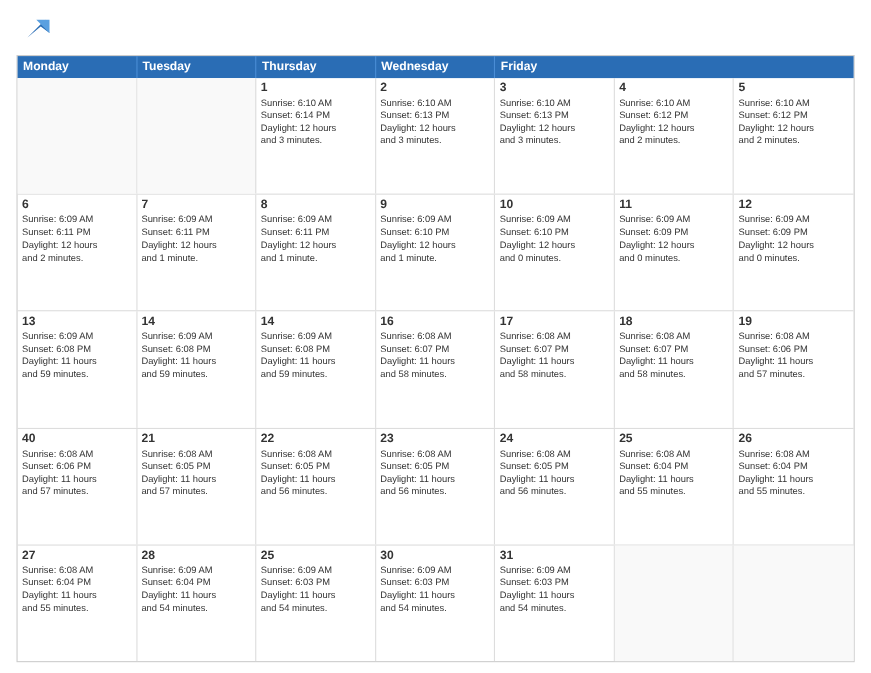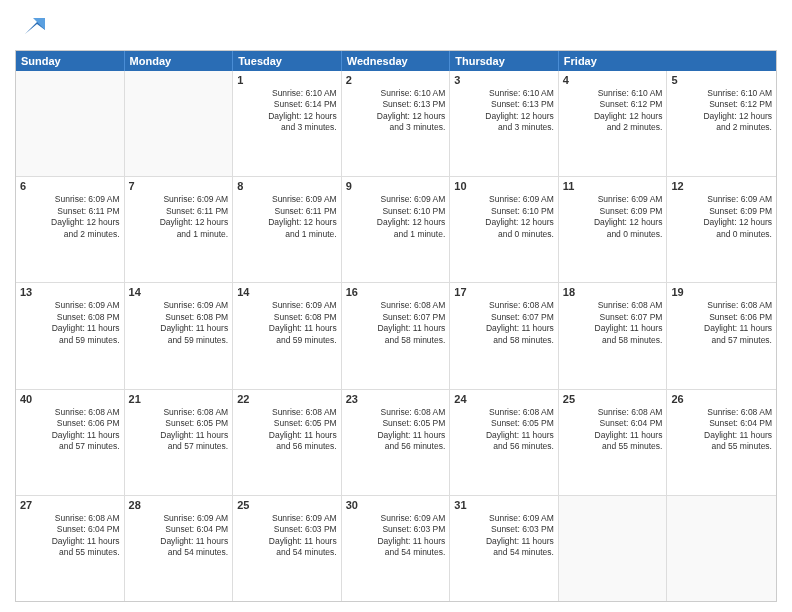--- a/index.html
+++ b/index.html
@@ -100,21 +100,20 @@
     .day-num {
       font-size: 11px;
       font-weight: bold;
       margin-bottom: 2px;
       display: block;
     }
     .cell-text {
       font-size: 8.5px;
       line-height: 1.35;
       color: #333;
-      text-align: right;
     }
   </style>
 </head>
 <body>
 
 <div class="page">
   <div class="header">
     <div class="logo">
       <div class="logo-text">
         <span class="general"></span>
@@ -126,25 +125,24 @@
       </svg>
     </div>
     <div class="title-area">
       <div class="month-title"></div>
       <div class="subtitle"></div>
     </div>
   </div>
 
   <div class="calendar">
     <div class="cal-header-row">
-    <div class="cal-header-cell">Sunday</div>
         <div class="cal-header-cell">Monday</div>
         <div class="cal-header-cell">Tuesday</div>
+        <div class="cal-header-cell">Thursday</div>
         <div class="cal-header-cell">Wednesday</div>
-        <div class="cal-header-cell">Thursday</div>
         <div class="cal-header-cell">Friday</div>
       </div>
     <div class="cal-body">
     <div class="cal-row">
           <div class="cal-cell empty"></div>
           <div class="cal-cell empty"></div>
           <div class="cal-cell">
             <span class="day-num">1</span>
             <div class="cell-text" style="white-space: pre-line;">Sunrise: 6:10 AM
 Sunset: 6:14 PM

